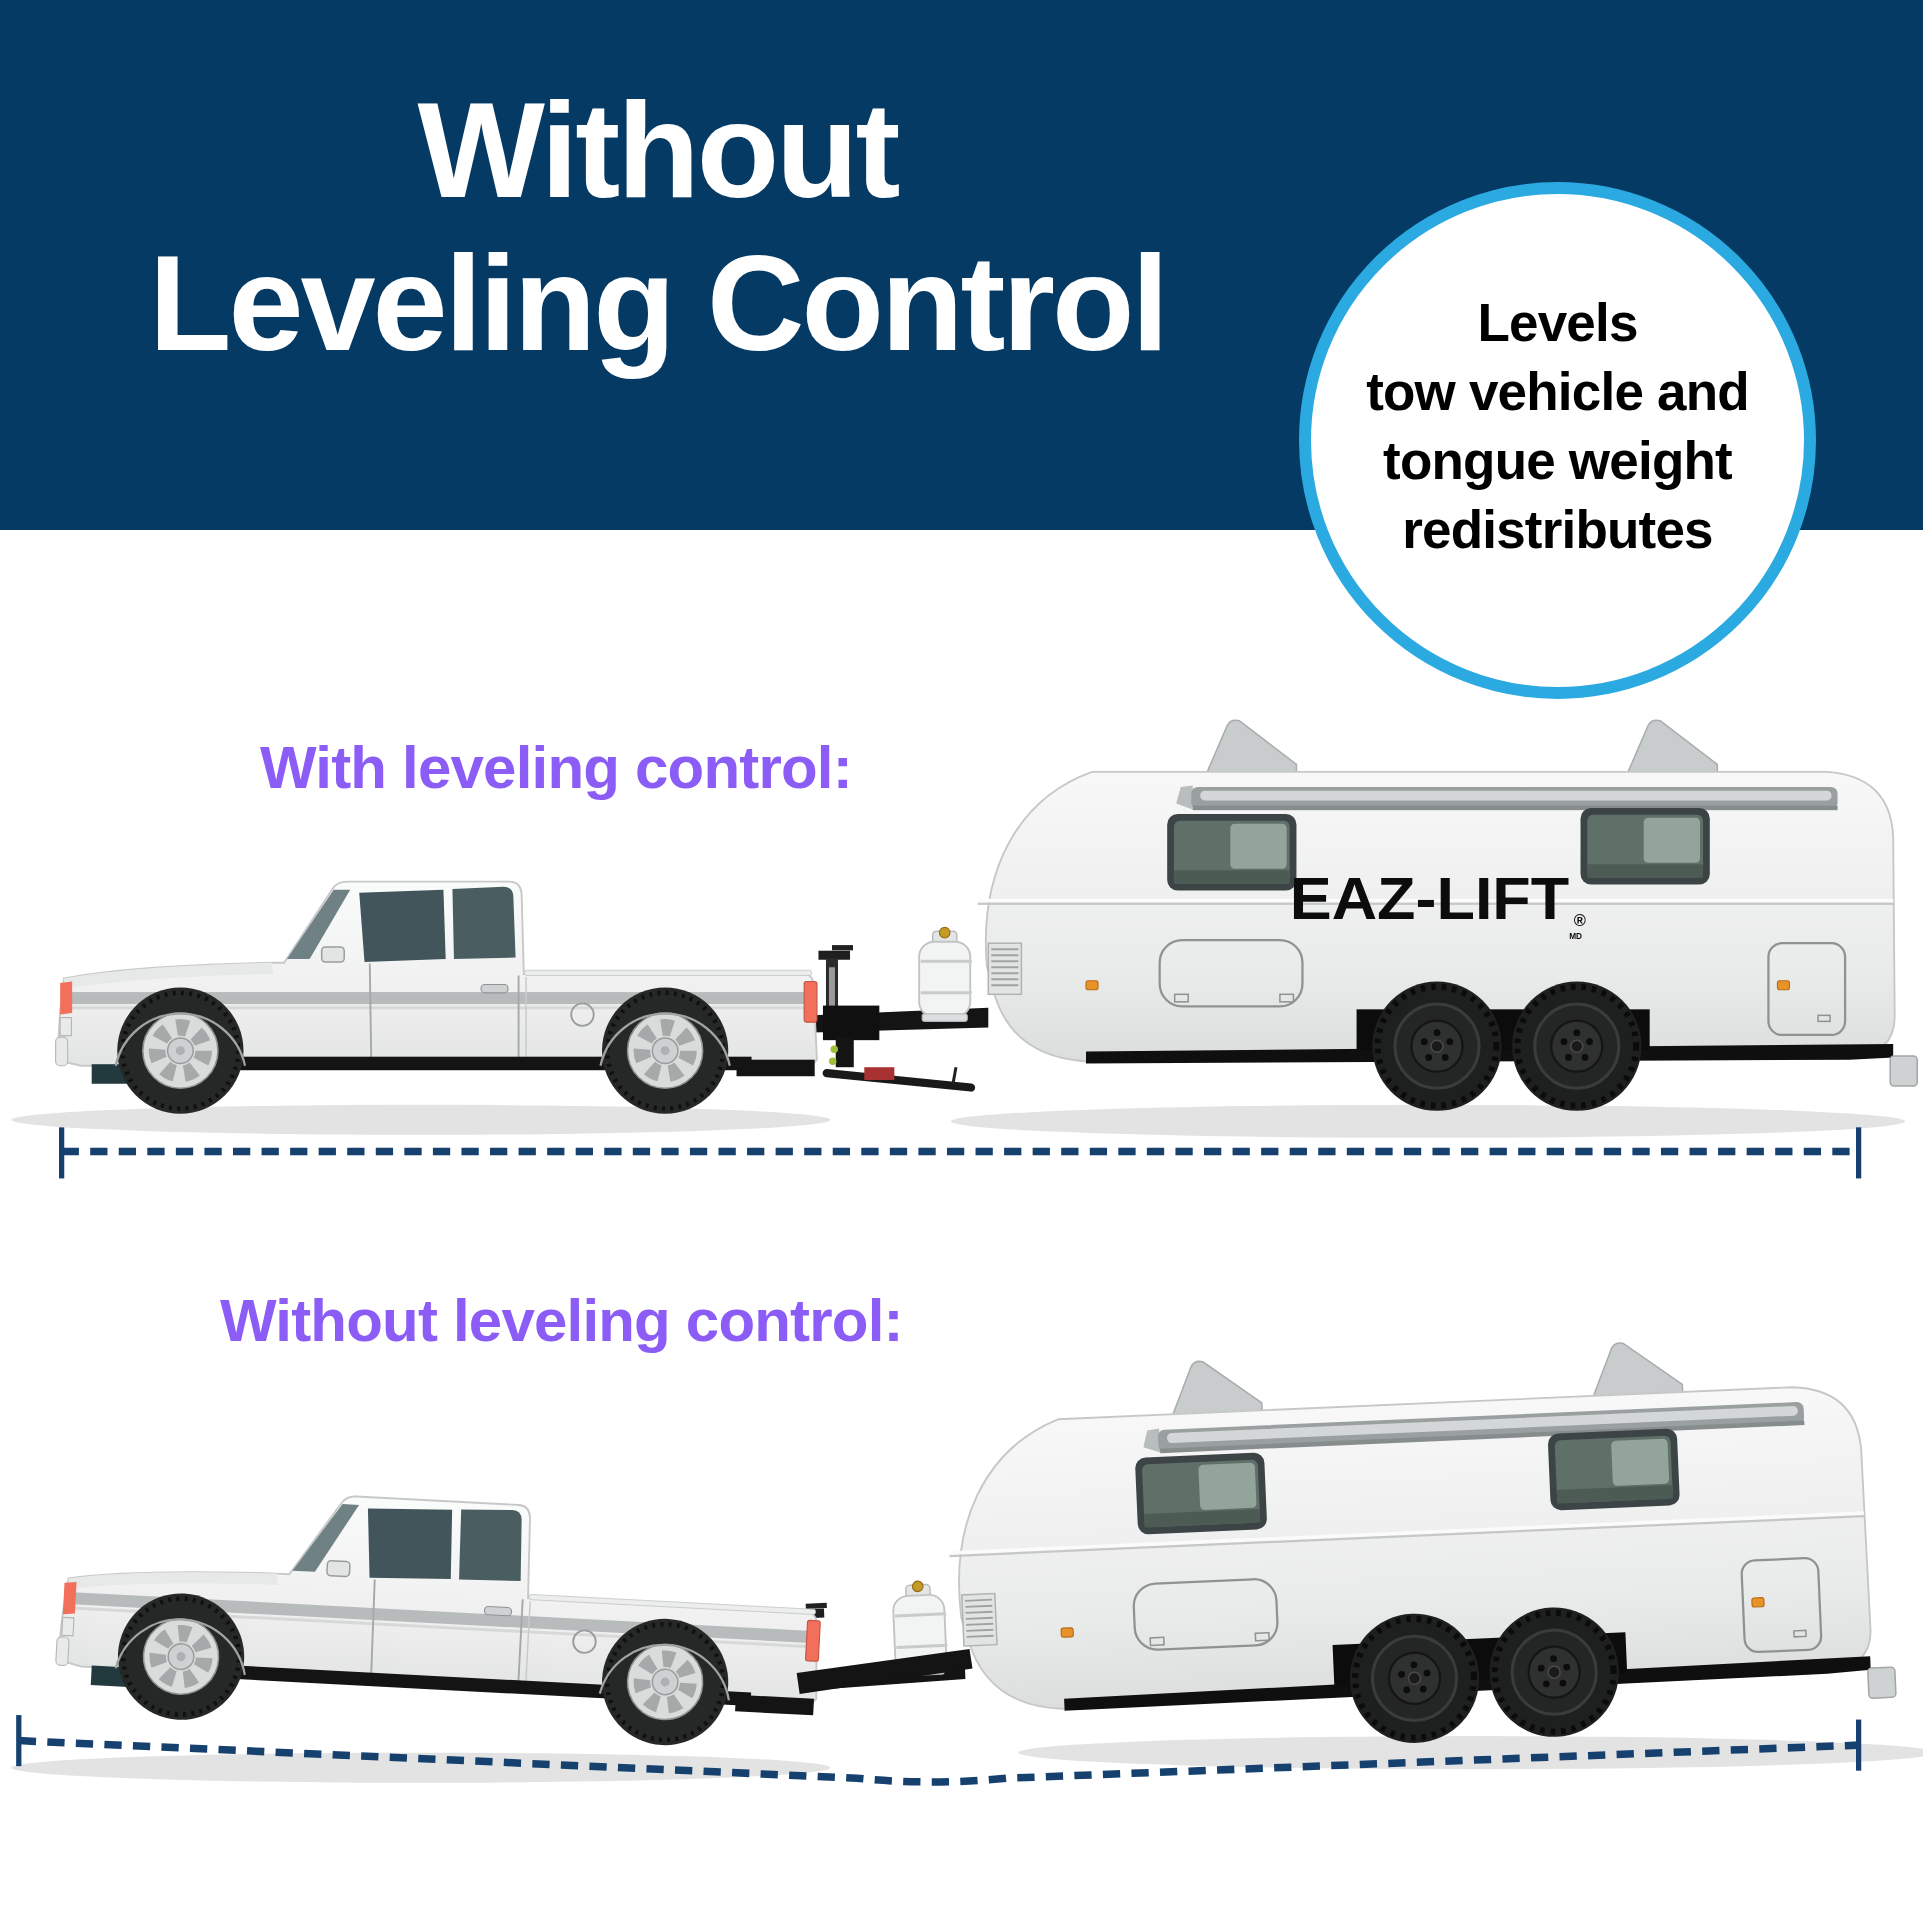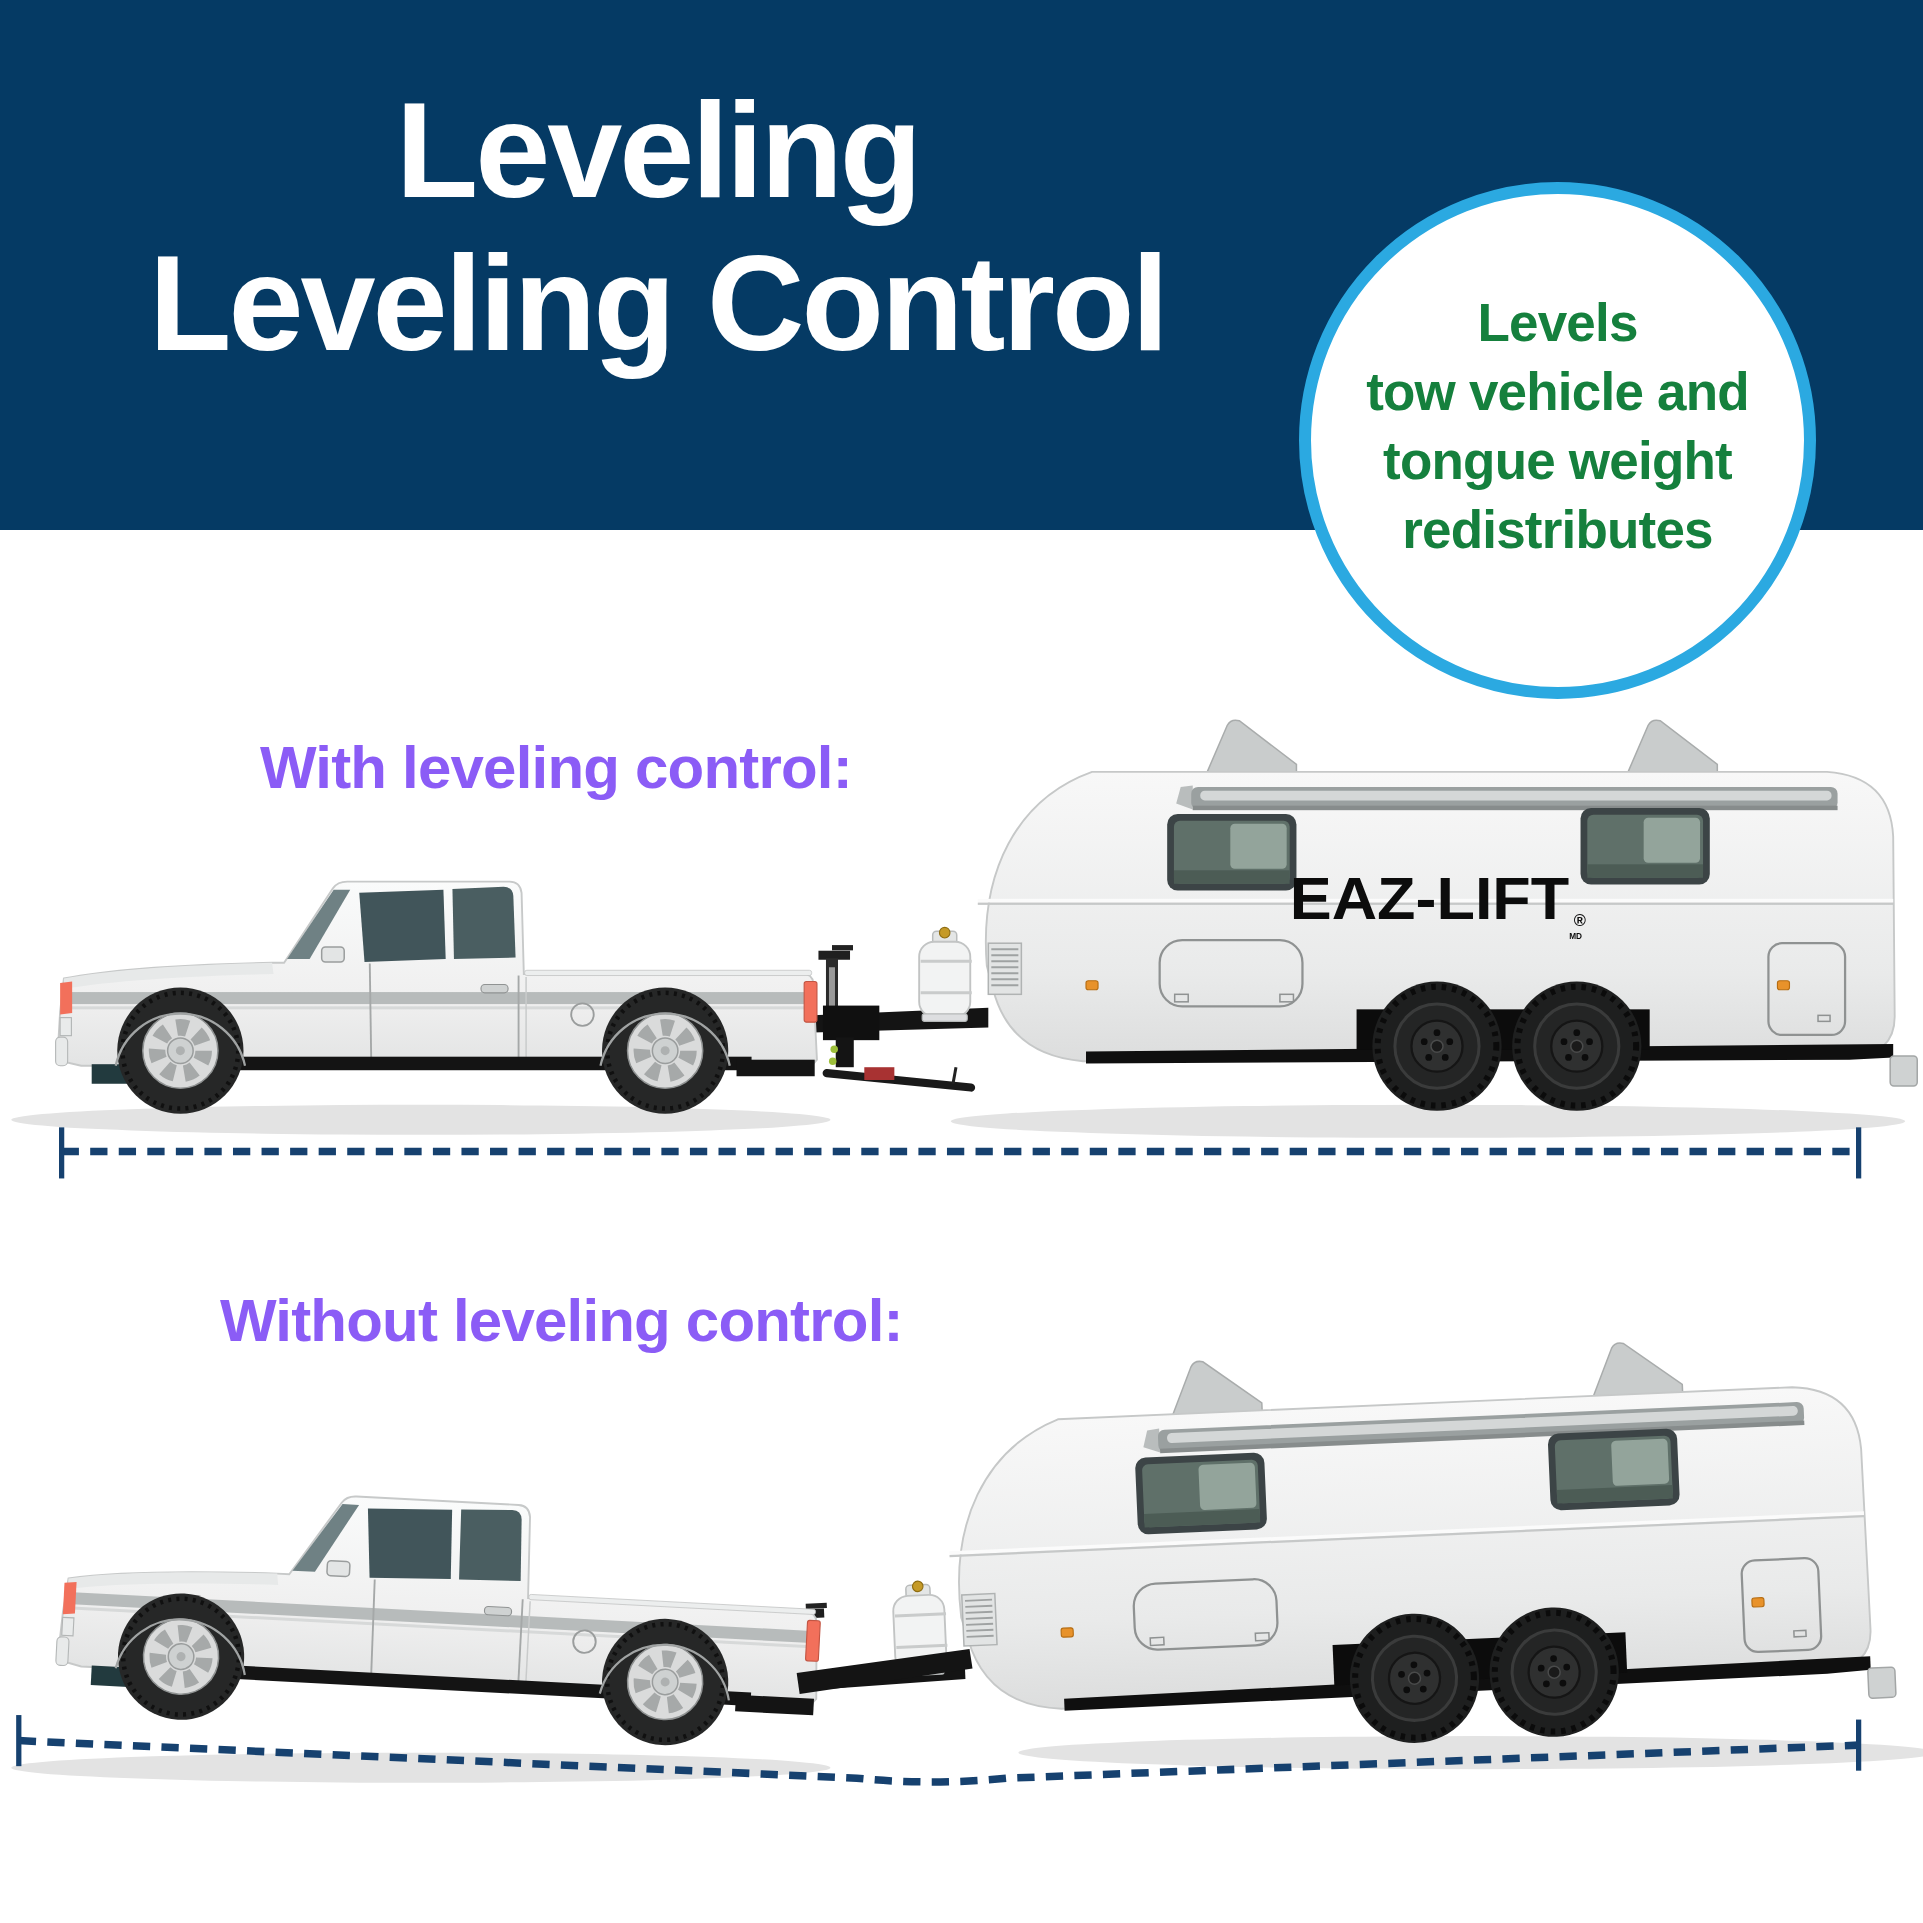--- a/index.html
+++ b/index.html
@@ -16,40 +16,40 @@
     text-align:center;color:#ffffff;font-weight:bold;
     font-size:135px;line-height:153px;letter-spacing:-3px;z-index:2;
   }
   .badge{
     position:absolute;left:1299px;top:182px;width:517px;height:517px;
     box-sizing:border-box;background:#ffffff;border:12px solid #2ba9e1;
     border-radius:50%;z-index:3;
     display:flex;flex-direction:column;justify-content:center;align-items:center;
   }
   .badge-text{
-    color:#15803d;font-weight:bold;font-size:53px;line-height:69px;
+    color:#000000;font-weight:bold;font-size:53px;line-height:69px;
     text-align:center;letter-spacing:-0.8px;margin-top:-30px;
   }
   .heading{
     position:absolute;color:#8b5cf6;font-weight:bold;font-size:60px;
     line-height:63px;letter-spacing:-0.8px;z-index:2;white-space:nowrap;
   }
   #heading-with{left:260px;top:736px;}
   #heading-without{left:220px;top:1283px;margin-top:6px;}
   svg.scene{position:absolute;left:0;top:0;z-index:0;}
 </style>
 </head>
 <body>
 
 <div id="canvas">
 
   <div class="banner"></div>
 
   <div class="title">
-    <div>Leveling</div>
+    <div>Without</div>
     <div>Leveling Control</div>
   </div>
 
   <div class="badge">
     <div class="badge-text">
       <span style="display:block">Levels</span>
       <span style="display:block">tow vehicle and</span>
       <span style="display:block">tongue weight</span>
       <span style="display:block">redistributes</span>
     </div>

